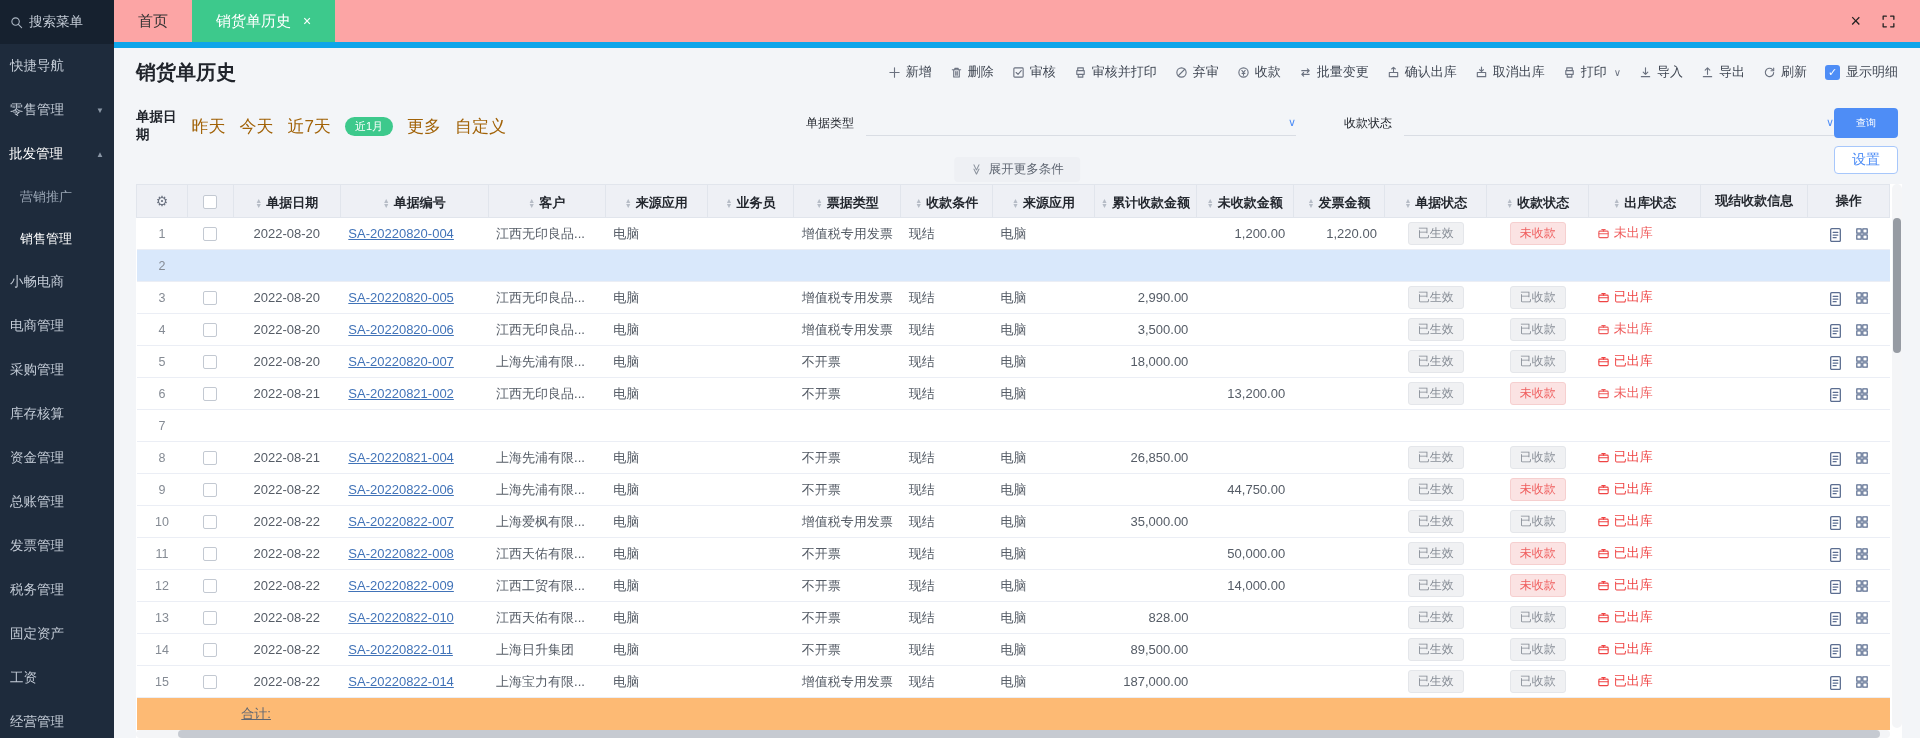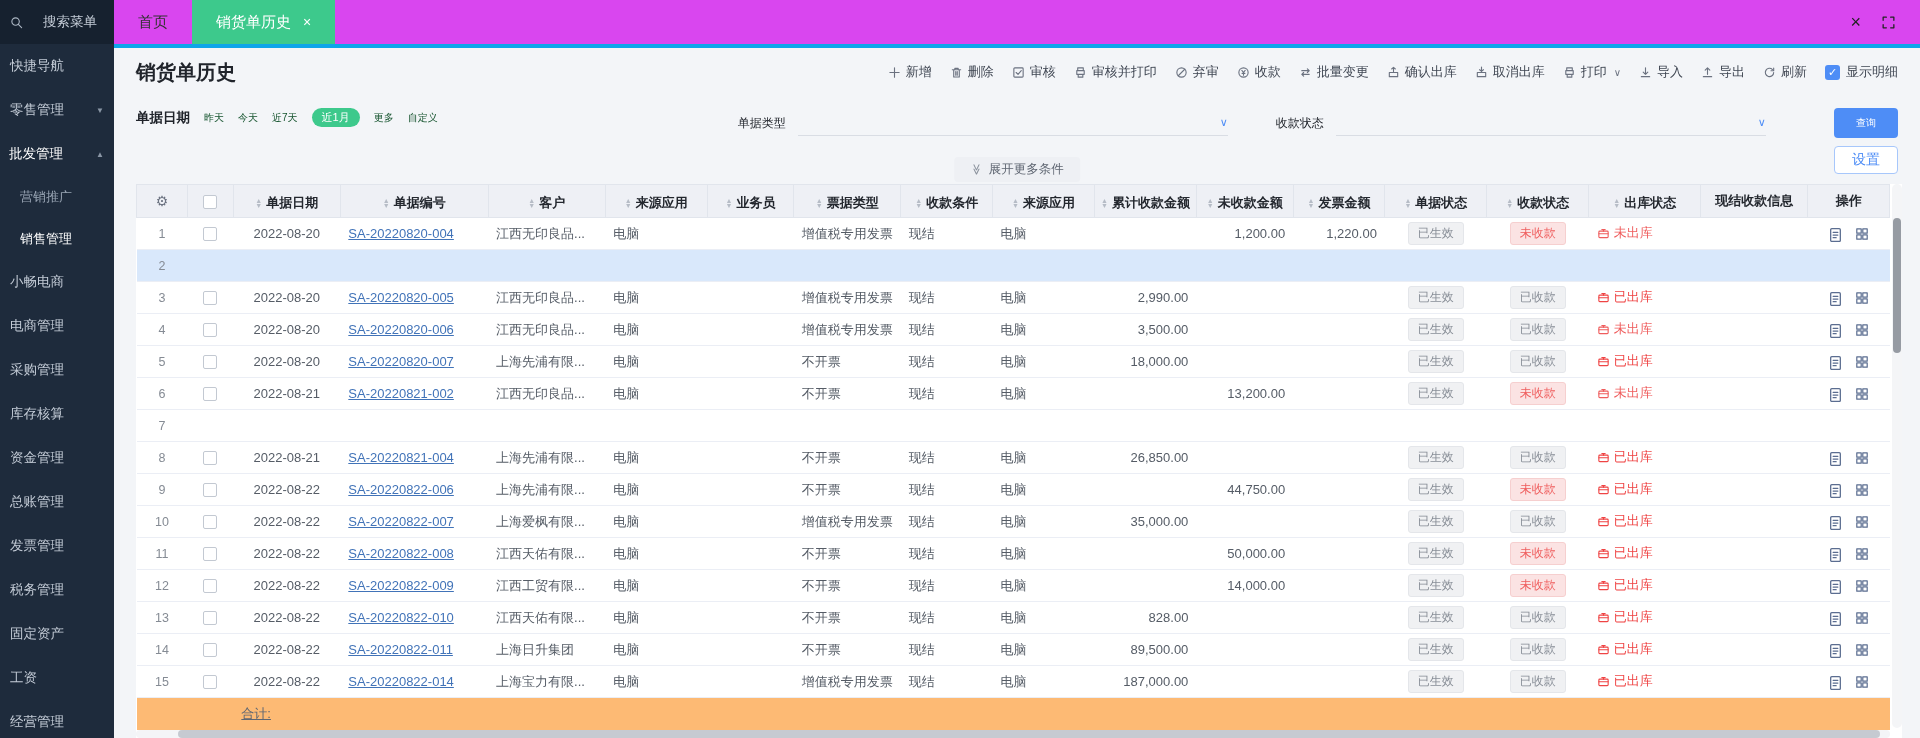--- a/index.html
+++ b/index.html
@@ -2,34 +2,34 @@
 <html><head>
 <meta charset="utf-8">
 <style>
   * { box-sizing: border-box; margin: 0; padding: 0; }
   html, body { width: 1920px; height: 738px; overflow: hidden;
     font-family: "Liberation Sans", "DejaVu Sans", sans-serif; font-size: 14px; }
   .app { display: flex; width: 1920px; height: 738px; background: #f3f5f8; }
 
   
   .sidebar { width: 114px; flex-shrink: 0; background: #1e2b3c; color: #c3cbd6; overflow: hidden; }
-  .side-item { height: 44px; display: flex; align-items: center; gap: 20px;
+  .side-item { height: 44px; display: flex; align-items: center; gap: 6px;
     padding: 0 10px; font-size: 13.5px; cursor: pointer; white-space: nowrap; }
   .side-item.search { background: #16212f; }
   .side-item .svgicon { display: inline-flex; color: #aab5c2; }
   .side-item .caret { margin-left: auto; font-size: 8px; color: #8a96a5; }
   .side-item.expanded { color: #fff; padding-left: 9px; }
   .side-item.sub { height: 42px; padding-left: 20px; color: #9aa6b5; font-size: 13px; }
   .side-item.sub.active { color: #ffffff; }
 
   
   .main { flex: 1; min-width: 0; display: flex; flex-direction: column; }
 
-  .tabbar { height: 48px; flex-shrink: 0; background: #d946ef; display: flex;
-    align-items: stretch; border-bottom: 4px solid #0ea5e9; }
+  .tabbar { height: 48px; flex-shrink: 0; background: #fca5a5; display: flex;
+    align-items: stretch; border-bottom: 6px solid #0ea5e9; }
   .tab { display: flex; align-items: center; padding: 0 24px; font-size: 15px; color: #333; cursor: pointer; }
   .tab.active { background: #3dc98c; color: #fff; gap: 12px; }
   .tab .close-x { font-size: 14px; line-height: 1; }
   .winbtns { margin-left: auto; display: flex; align-items: center; gap: 20px;
     padding-right: 24px; color: #222; }
   .winbtn { cursor: pointer; font-size: 18px; display: inline-flex; align-items: center; }
 
   .page-header { height: 48px; flex-shrink: 0; display: flex; align-items: center; padding: 0 22px; }
   .page-title { font-size: 20px; font-weight: bold; color: #20242b; }
   .toolbar { margin-left: auto; display: flex; align-items: center; gap: 18px; }
@@ -41,21 +41,21 @@
     font-size: 13px; color: #3f4652; cursor: pointer; }
   .cbx { width: 15px; height: 15px; border-radius: 3px; background: #4e8df6; color: #fff;
     font-size: 11px; display: inline-flex; align-items: center; justify-content: center; }
 
   
   .filterbar { position: relative; height: 88px; flex-shrink: 0; padding: 12px 22px 0; }
   .filter-row { display: flex; align-items: flex-start; }
   .fg-date .fg-line { display: flex; align-items: center; gap: 14px; }
   .flabel { font-size: 13.5px; font-weight: bold; color: #20242b; }
   .quick { display: flex; align-items: center; gap: 14px; }
-  .quick-opt { font-size: 10px; color: #14532d; cursor: pointer; white-space: nowrap; }
+  .quick-opt { font-size: 17px; color: #a16207; cursor: pointer; white-space: nowrap; }
   .quick-opt.pill { background: #3dc98c; color: #fff; border-radius: 10px; padding: 2px 10px; font-size: 11px; }
   .date-range { margin: 8px 0 0 2px; font-size: 13px; color: #8a919c; cursor: pointer; }
   .fg-type { display: flex; align-items: center; gap: 12px; margin-left: 300px; margin-top: 2px; }
   .fg-pay  { display: flex; align-items: center; gap: 12px; margin-left: 48px;  margin-top: 2px; }
   .flabel2 { font-size: 12px; color: #20242b; white-space: nowrap; }
   .selectline { width: 430px; height: 26px; border-bottom: 1px solid #d9dde4;
     display: flex; align-items: center; cursor: pointer; }
   .selectline .chev { margin-left: auto; color: #4e8df6; font-size: 11px; }
   .fright { margin-left: auto; display: flex; flex-direction: column; gap: 8px; align-items: flex-end; }
   .btn-query { width: 64px; height: 30px; background: #4e8df6; color: #fff; border: none;

